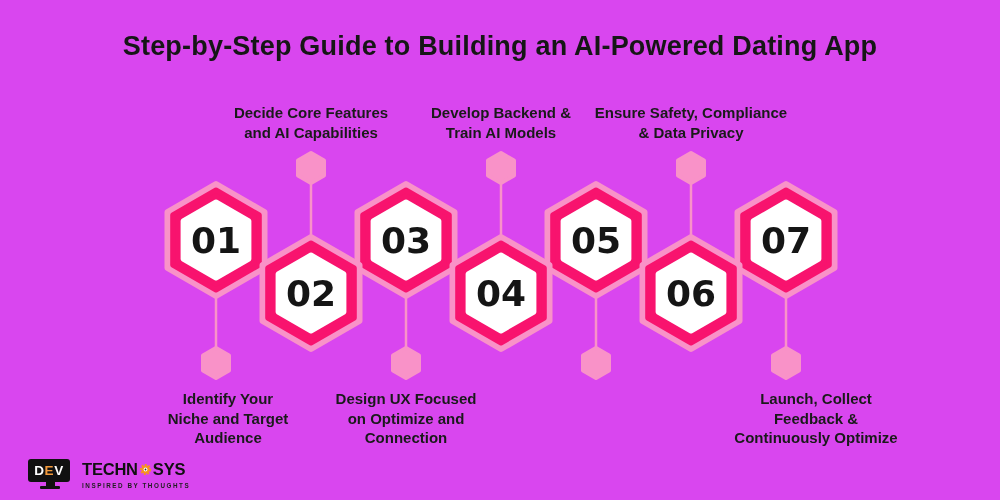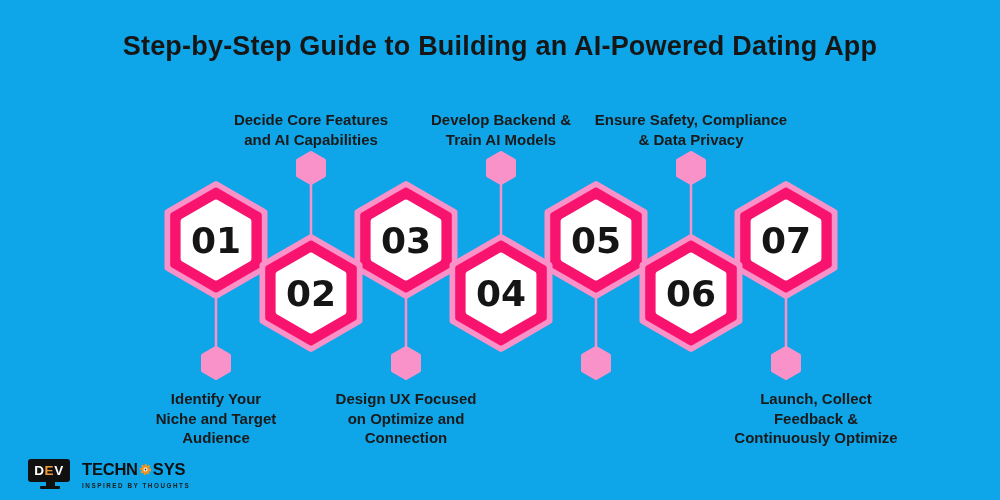--- a/index.html
+++ b/index.html
@@ -1,17 +1,17 @@
 <!DOCTYPE html>
 <html><head>
 <meta charset="utf-8">
 <style>
   html,body{margin:0;padding:0;background:#ffffff;}
   .stage{
-    position:relative;width:1000px;height:500px;background:#0ea5e9;overflow:hidden;
+    position:relative;width:1000px;height:500px;background:#d946ef;overflow:hidden;
     font-family:"Liberation Sans",sans-serif;color:#1a1a1a;
   }
   .title{
     position:absolute;left:0;top:31px;width:1000px;margin:0;
     text-align:center;font-size:27px;font-weight:700;letter-spacing:.2px;color:#161616;
   }
   .chain-svg{position:absolute;left:0;top:0;}
   .hex-outer{fill:#F992C8;stroke:#F992C8;stroke-width:6;stroke-linejoin:round;}
   .hex-dark{fill:#F8136E;stroke:#F8136E;stroke-width:5;stroke-linejoin:round;}
   .hex-white{fill:#ffffff;stroke:#ffffff;stroke-width:5;stroke-linejoin:round;}
@@ -19,21 +19,21 @@
   .connector{stroke:#F992C8;stroke-width:2.5;}
   .step-num{
     font-family:"DejaVu Sans","Liberation Sans",sans-serif;font-weight:bold;
     font-size:36px;fill:#151515;text-anchor:middle;
   }
   .step-label{
     position:absolute;transform:translateX(-50%);
     text-align:center;white-space:pre-line;
     font-size:15px;font-weight:700;line-height:1.3;color:#1a1a1a;
   }
-  .label-top{top:103px;margin-top:7px;}
+  .label-top{top:103px;}
   .label-bottom{top:389px;}
   
   .logo{position:absolute;left:28px;top:459px;display:flex;align-items:flex-start;}
   .monitor-wrap{position:relative;width:44px;}
   .monitor{
     width:42px;height:23px;background:#101010;border-radius:3px;
     display:flex;align-items:center;justify-content:center;
     font-size:13.5px;font-weight:800;color:#ffffff;letter-spacing:.5px;
   }
   .monitor .ltr-e{color:#F29A3C;}
@@ -102,21 +102,21 @@
     <g transform="translate(501,293)">
       <use href="#bigHex"></use>
       <text class="step-num" y="13">04</text>
     </g>
     <g transform="translate(691,293)">
       <use href="#bigHex"></use>
       <text class="step-num" y="13">06</text>
     </g>
   </svg>
 
-  <div class="step-label label-bottom" style="left:216px;">Identify Your
+  <div class="step-label label-bottom" style="left:228px;">Identify Your
 Niche and Target
 Audience</div>
   <div class="step-label label-top" style="left:311px;">Decide Core Features
 and AI Capabilities</div>
   <div class="step-label label-bottom" style="left:406px;">Design UX Focused
 on Optimize and
 Connection</div>
   <div class="step-label label-top" style="left:501px;">Develop Backend &amp;
 Train AI Models</div>
   <div class="step-label label-top" style="left:691px;">Ensure Safety, Compliance

